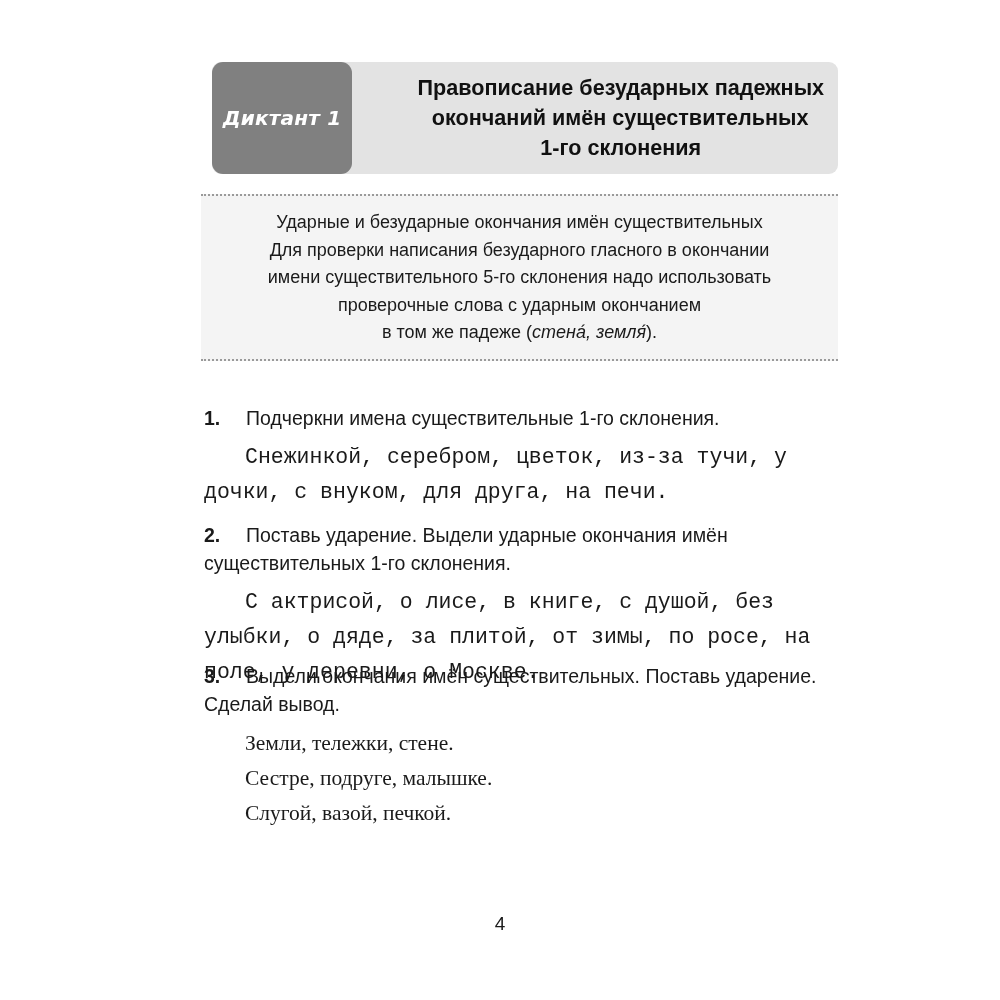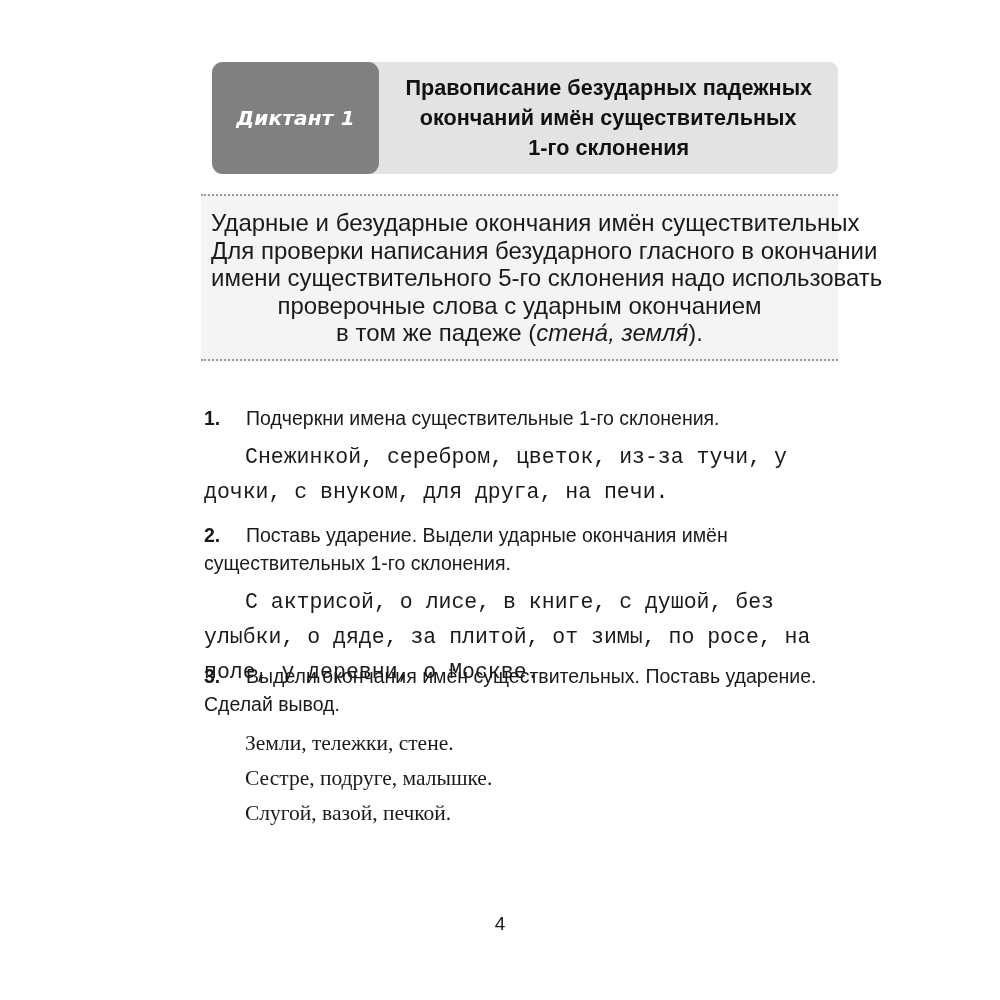--- a/index.html
+++ b/index.html
@@ -31,21 +31,21 @@
     width: 626px;
     height: 112px;
     background: #e3e3e3;
     border-radius: 9px;
     box-sizing: border-box;
   }
   .dictation-tab {
     position: absolute;
     left: 0px;
     top: 0px;
-    width: 167px;
+    width: 140px;
     height: 112px;
     background: #808080;
     border-radius: 11px;
     display: flex;
     align-items: center;
     justify-content: center;
   }
   .dictation-tab-label {
     color: #ffffff;
     font-family: "DejaVu Sans", sans-serif;
@@ -58,20 +58,21 @@
   .header-title {
     position: absolute;
     left: 167px;
     top: 0;
     width: 459px;
     height: 112px;
     display: flex;
     flex-direction: column;
     align-items: center;
     justify-content: center;
+    padding-left: 12px;
   }
   .header-title-line {
     font-family: "Liberation Sans", sans-serif;
     font-weight: bold;
     font-size: 22.5px;
     line-height: 30px;
     color: #111111;
     text-align: center;
     white-space: nowrap;
     transform: scaleX(0.96);
@@ -85,21 +86,21 @@
     width: 637px;
     padding: 13px 10px 12px 10px;
     box-sizing: border-box;
     background: #f4f4f4;
     border-top: 2.5px dotted #9a9a9a;
     border-bottom: 2.5px dotted #9a9a9a;
     text-align: center;
   }
   .rule-line {
     font-family: "Liberation Sans", sans-serif;
-    font-size: 24px;
+    font-size: 18px;
     line-height: 27.5px;
     color: #1a1a1a;
     white-space: nowrap;
   }
   .rule-line em {
   }
 
   
   .exercise {
     position: absolute;

